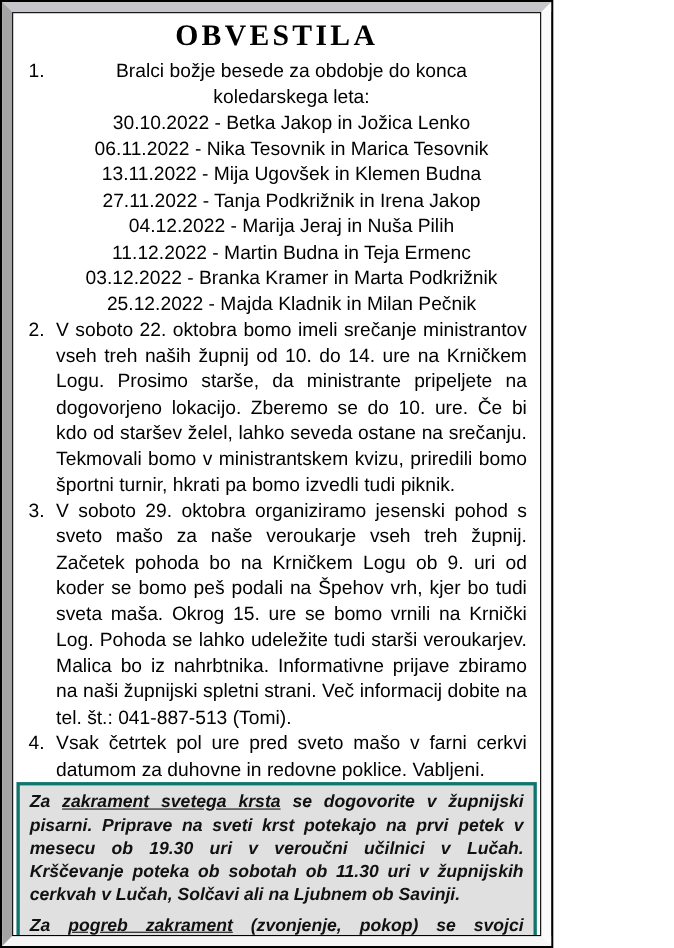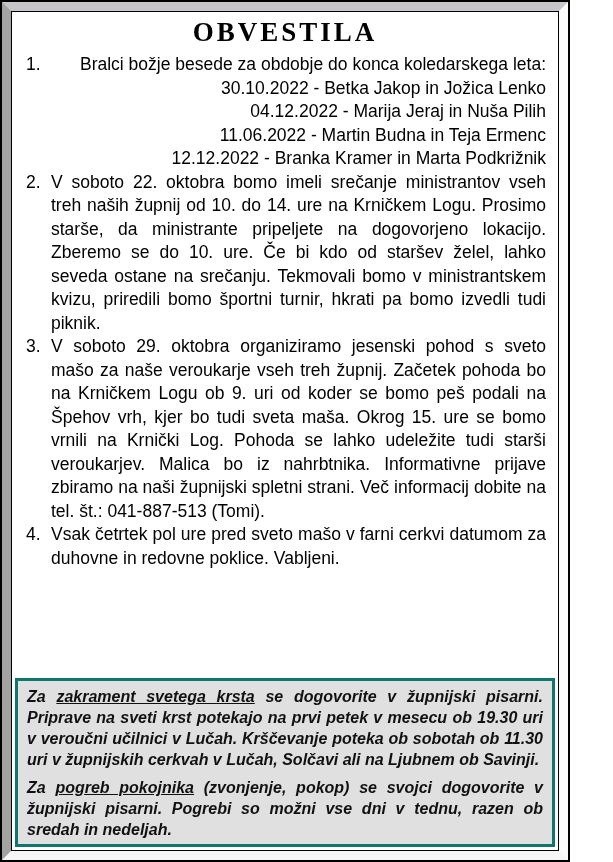--- a/index.html
+++ b/index.html
@@ -5,21 +5,21 @@
   html, body {
     margin: 0;
     padding: 0;
     width: 613px;
     height: 862px;
     background: #ffffff;
     font-family: "Liberation Sans", sans-serif;
   }
   .frame-outer {
     box-sizing: border-box;
-    width: 570px;
+    width: 503px;
     height: 862px;
     border: 2px solid #000000;
   }
   .frame-bevel {
     box-sizing: border-box;
     width: 100%;
     height: 100%;
     border-style: solid;
     border-width: 9px;
     border-color: #c6c6ca #fbfbfb #f6f6f6 #a3a3a3;
@@ -57,21 +57,21 @@
   }
   .notice-num {
     flex: 0 0 25px;
     width: 25px;
   }
   .notice-body {
     flex: 1 1 auto;
     text-align: justify;
   }
   .notice-body.no-justify {
-    text-align: right;
+    text-align: center;
   }
   .date-line {
     display: block;
   }
   .footer-box {
     margin: auto 0 0 0;
     box-sizing: border-box;
     border: 3px solid #0f766e;
     background: #e0e0e0;
     padding: 5px 9px 4px 9px;
@@ -101,23 +101,27 @@
 
       <div class="page-title">OBVESTILA</div>
 
       <div class="notice-list">
 
         <div class="notice-item">
           <span class="notice-num">1.</span>
           <span class="notice-body no-justify">
             <span>Bralci božje besede za obdobje do konca koledarskega leta:</span>
             <span class="date-line">30.10.2022 - Betka Jakop in Jožica Lenko</span>
+            <span class="date-line">06.11.2022 - Nika Tesovnik in Marica Tesovnik</span>
+            <span class="date-line">13.11.2022 - Mija Ugovšek in Klemen Budna</span>
+            <span class="date-line">27.11.2022 - Tanja Podkrižnik in Irena Jakop</span>
             <span class="date-line">04.12.2022 - Marija Jeraj in Nuša Pilih</span>
-            <span class="date-line">11.06.2022 - Martin Budna in Teja Ermenc</span>
-            <span class="date-line">12.12.2022 - Branka Kramer in Marta Podkrižnik</span>
+            <span class="date-line">11.12.2022 - Martin Budna in Teja Ermenc</span>
+            <span class="date-line">03.12.2022 - Branka Kramer in Marta Podkrižnik</span>
+            <span class="date-line">25.12.2022 - Majda Kladnik in Milan Pečnik</span>
           </span>
         </div>
 
         <div class="notice-item">
           <span class="notice-num">2.</span>
           <span class="notice-body">V soboto 22. oktobra bomo imeli srečanje ministrantov vseh treh naših župnij od 10. do 14. ure na Krničkem Logu. Prosimo starše, da ministrante pripeljete na dogovorjeno lokacijo. Zberemo se do 10. ure. Če bi kdo od staršev želel, lahko seveda ostane na srečanju. Tekmovali bomo v ministrantskem kvizu, priredili bomo športni turnir, hkrati pa bomo izvedli tudi piknik.</span>
         </div>
 
         <div class="notice-item">
           <span class="notice-num">3.</span>
@@ -126,18 +130,18 @@
 
         <div class="notice-item">
           <span class="notice-num">4.</span>
           <span class="notice-body">Vsak četrtek pol ure pred sveto mašo v farni cerkvi datumom za duhovne in redovne poklice. Vabljeni.</span>
         </div>
 
       </div>
 
       <div class="footer-box">
         <p><span>Za </span><span class="underlined-phrase">zakrament svetega krsta</span><span> se dogovorite v župnijski pisarni. Priprave na sveti krst potekajo na prvi petek v mesecu ob 19.30 uri v veroučni učilnici v Lučah. Krščevanje poteka ob sobotah ob 11.30 uri v župnijskih cerkvah v Lučah, Solčavi ali na Ljubnem ob Savinji.</span></p>
-        <p><span>Za </span><span class="underlined-phrase">pogreb pokojnika</span><span> (zvonjenje, pokop) se svojci dogovorite v župnijski pisarni. Pogrebi so možni vse dni v tednu, razen ob sredah in nedeljah.</span></p>
+        <p><span>Za </span><span class="underlined-phrase">pogreb zakrament</span><span> (zvonjenje, pokop) se svojci dogovorite v župnijski pisarni. Pogrebi so možni vse dni v tednu, razen ob sredah in nedeljah.</span></p>
       </div>
 
     </div>
   </div>
 </div>
 
 </body></html>

